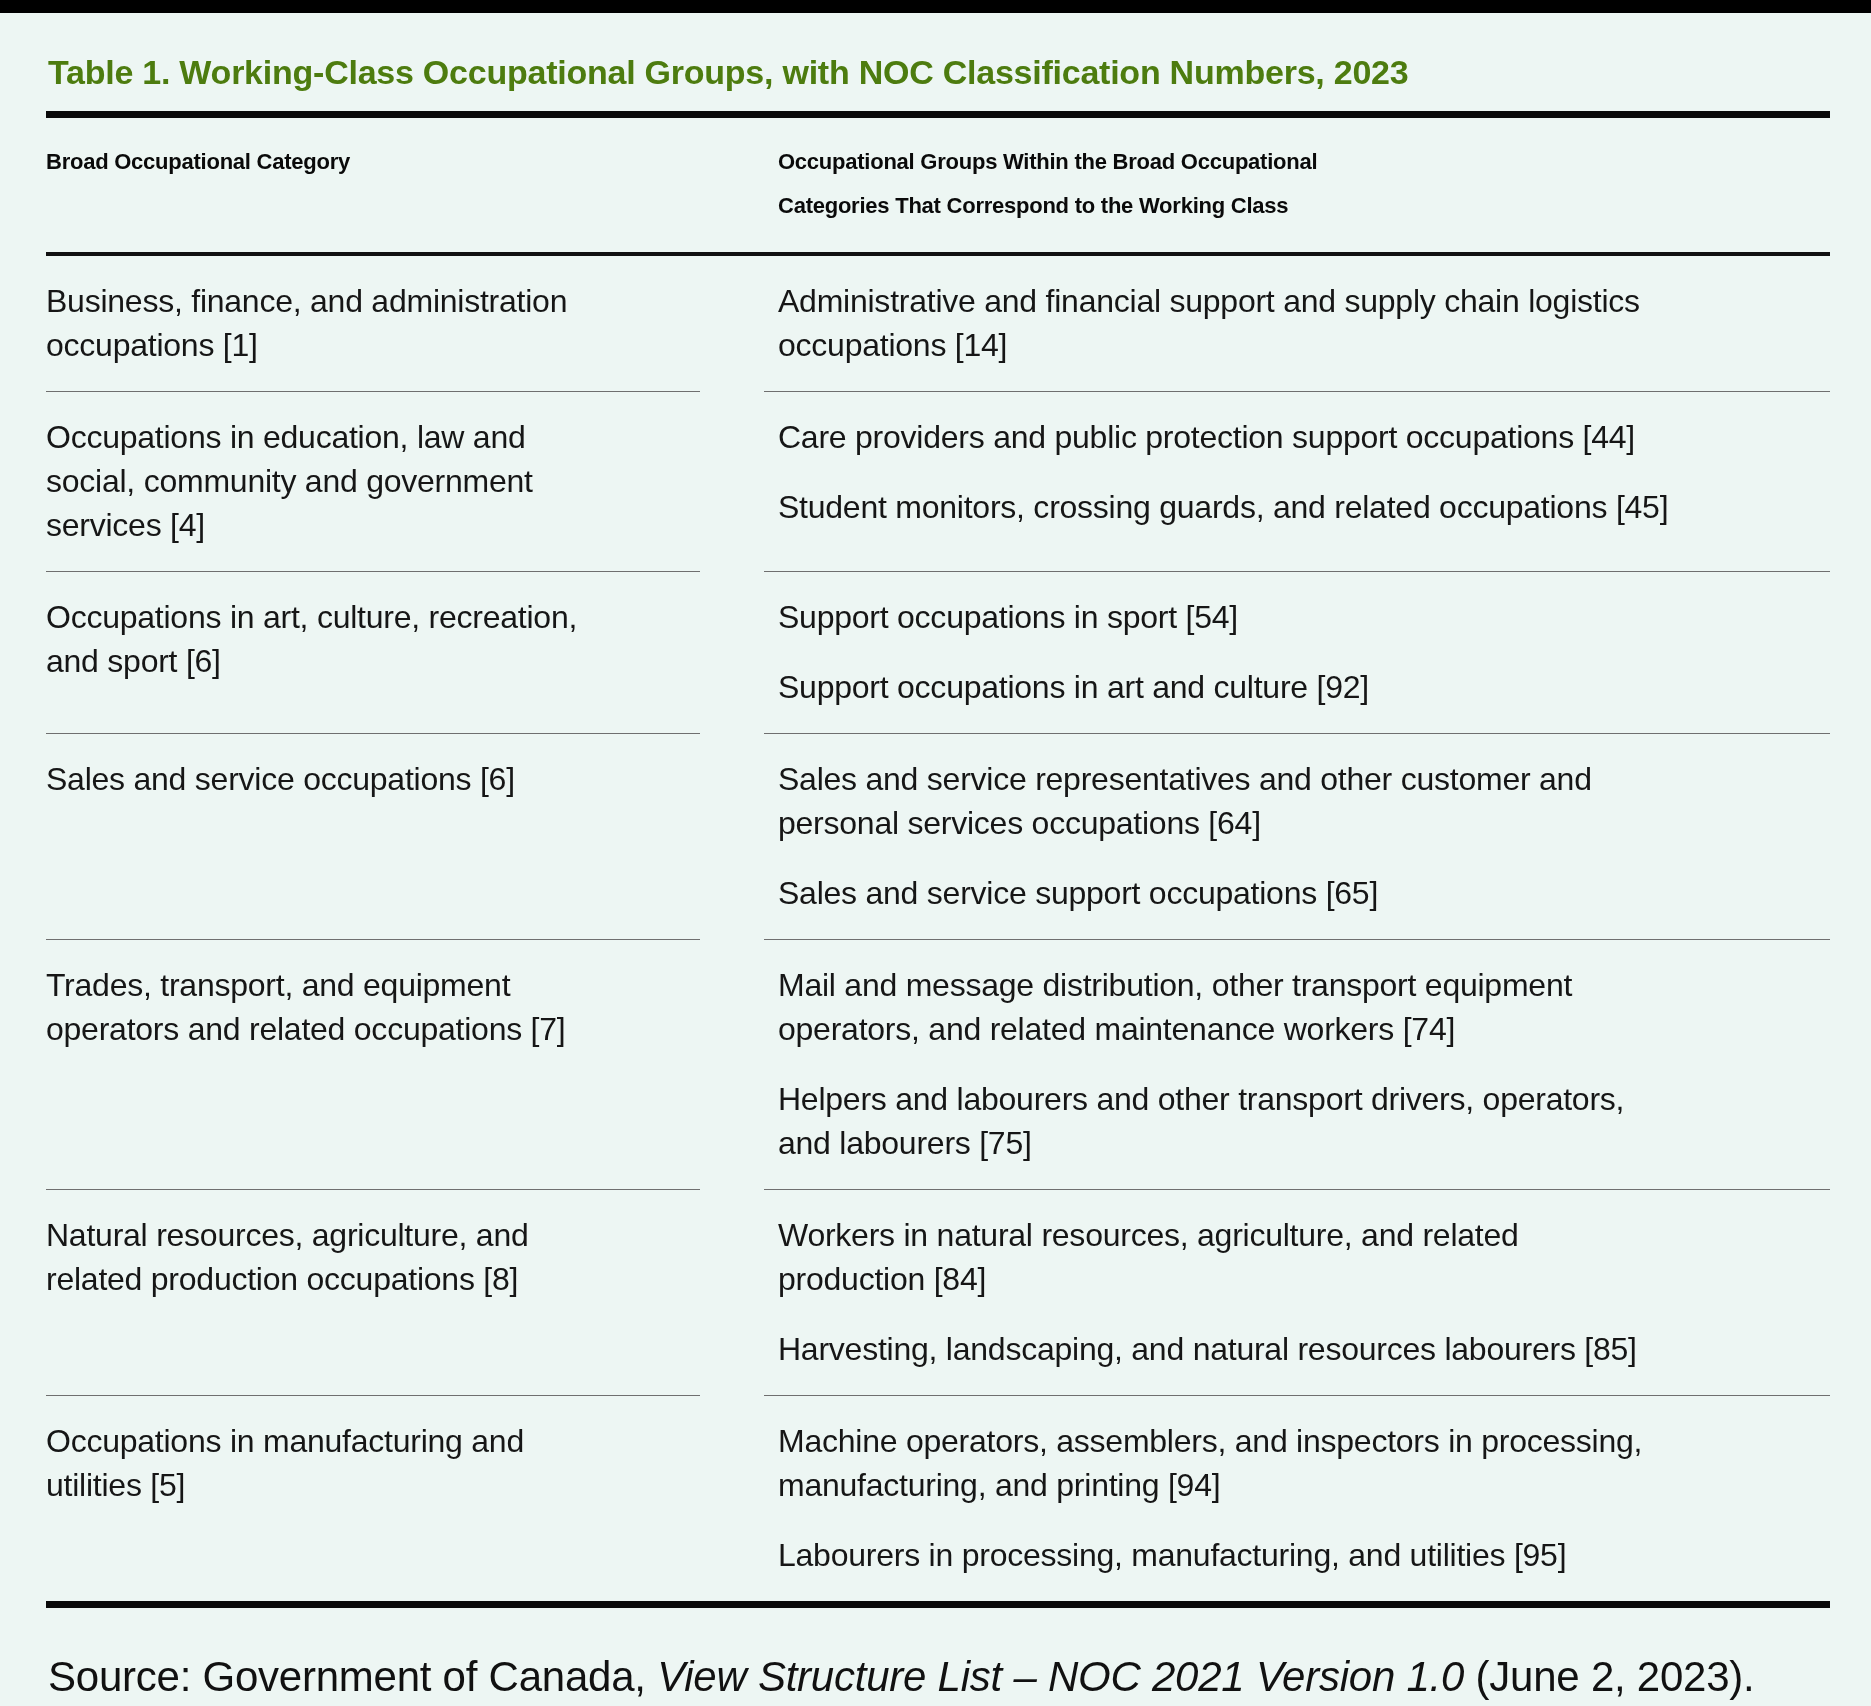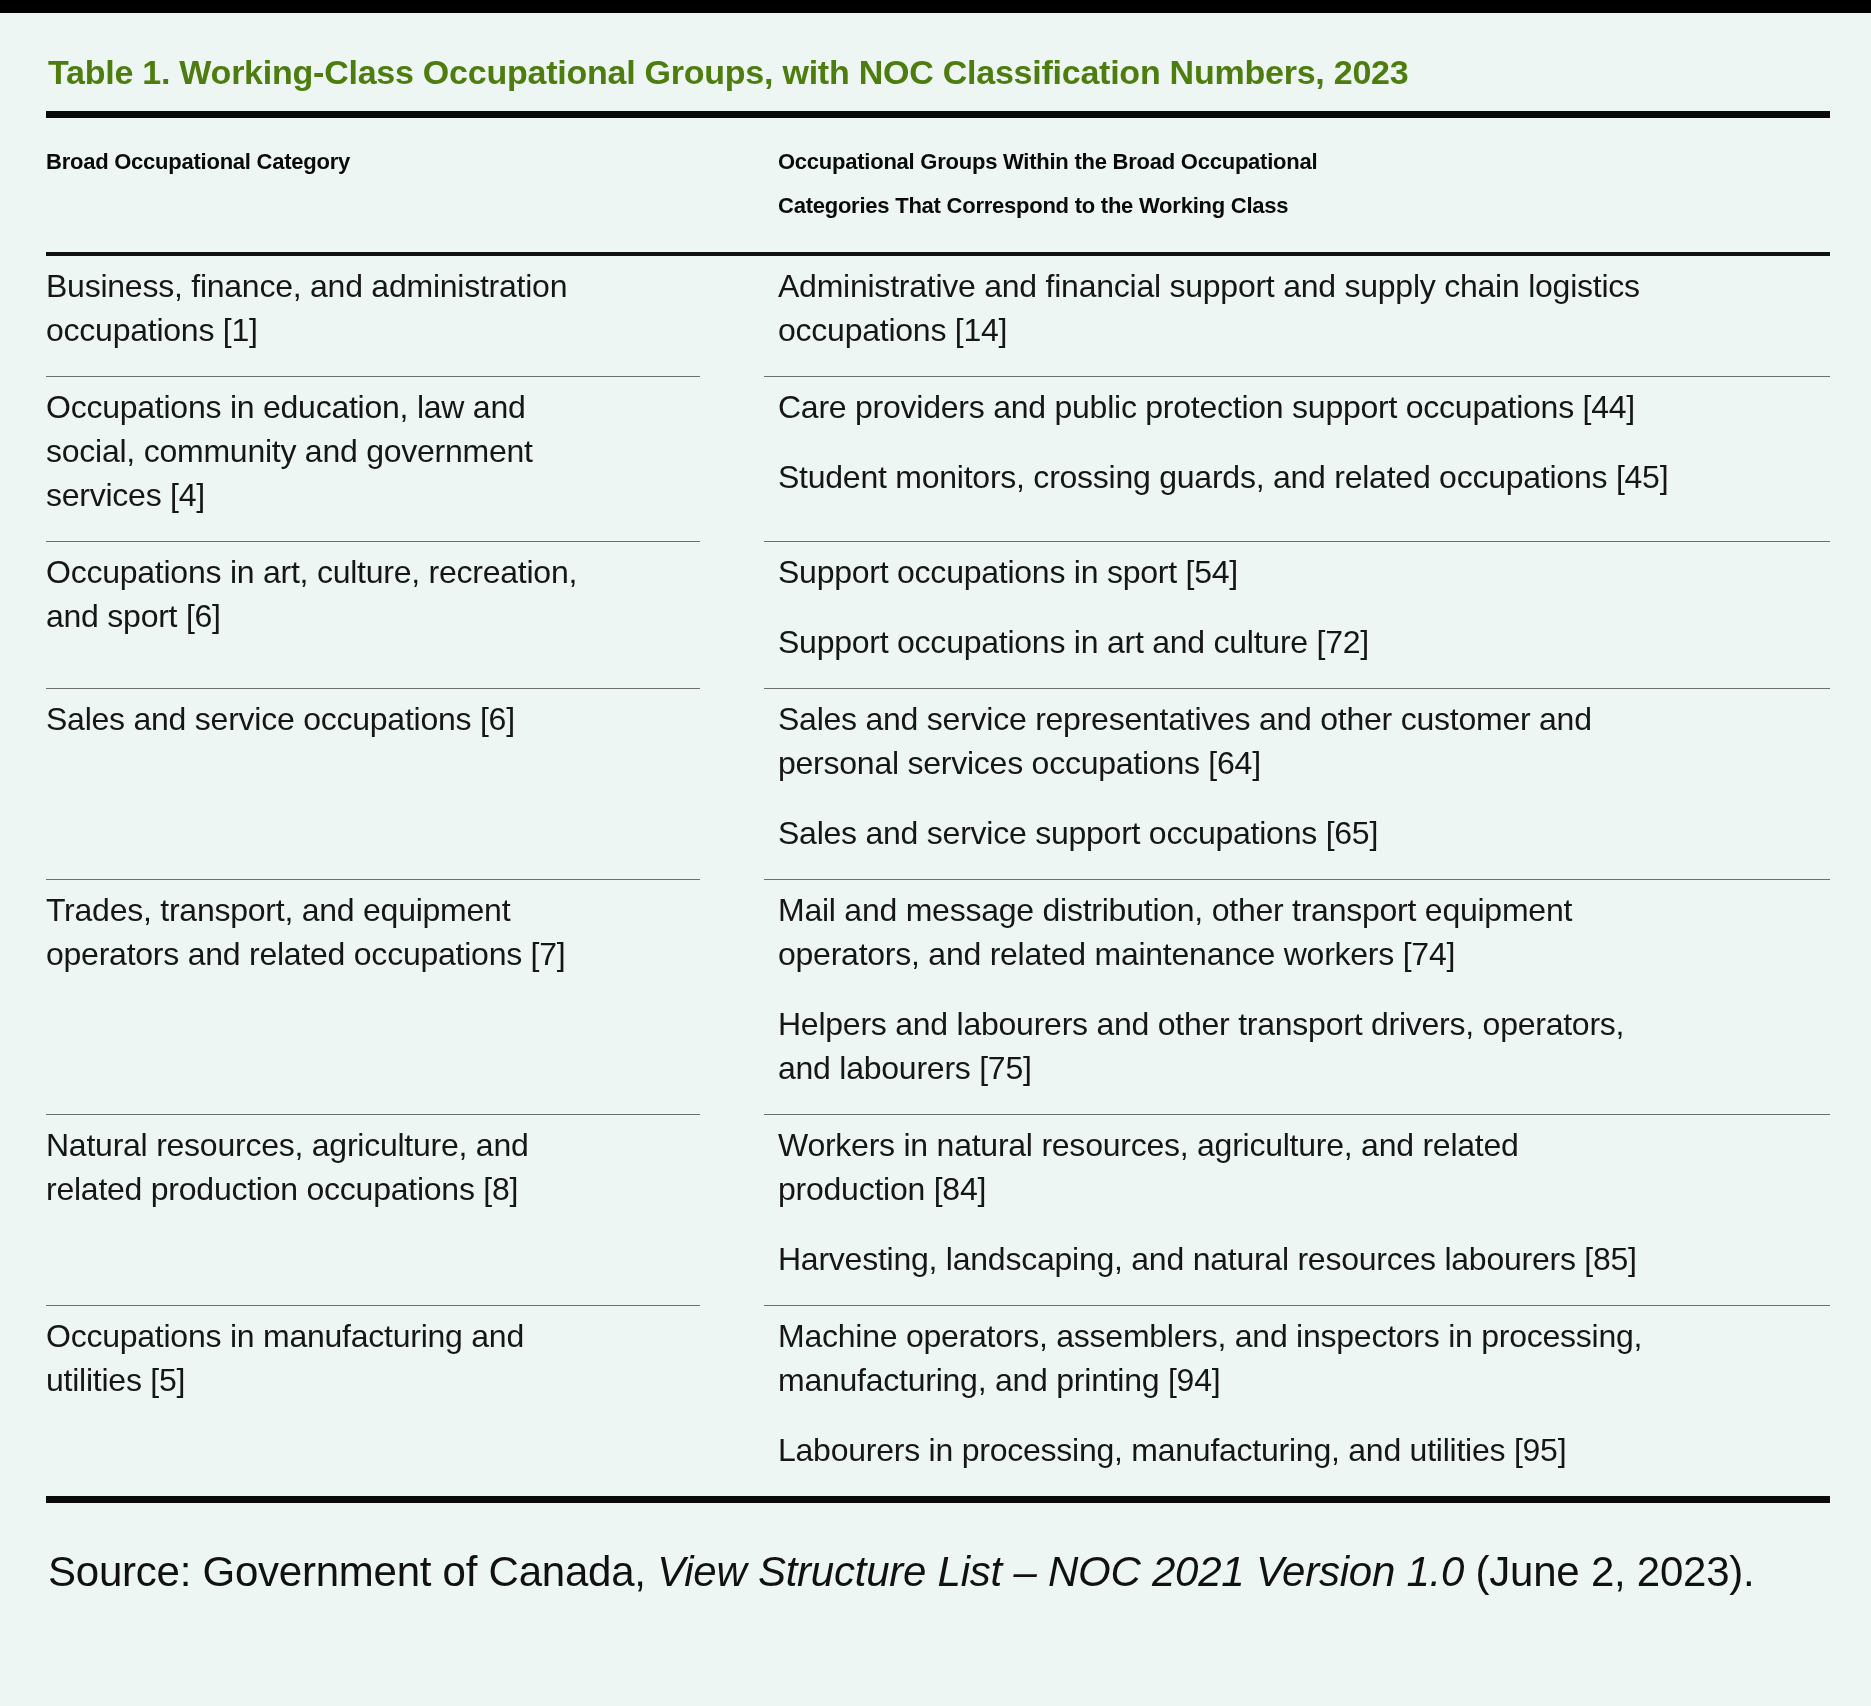--- a/index.html
+++ b/index.html
@@ -43,21 +43,21 @@
     height: 4px;
     background: #111111;
     border: none;
     margin: 0;
   }
   .t-row {
     display: grid;
     grid-template-columns: 654px 64px 1066px;
   }
   .t-row .c1, .t-row .c2 { 
-    padding-top: 8px;
+    padding-top: 23px;
     padding-bottom: 24px;
   }
   .t-row .c2 { padding-left: 14px; }
   .header-row .c1, .header-row .c2 {
     font-weight: bold;
     font-size: 22px;
     line-height: 44px;
     color: #0a0a0a;
     padding-top: 22px;
     padding-bottom: 24px;
@@ -132,21 +132,21 @@
         <p class="para">Student monitors, crossing guards, and related occupations [45]</p>
       </div>
     </div>
 
     <div class="t-row body-row">
       <div class="c1 cell-text">Occupations in art, culture, recreation,
 and sport [6]</div>
       <div></div>
       <div class="c2">
         <p class="para">Support occupations in sport [54]</p>
-        <p class="para">Support occupations in art and culture [72]</p>
+        <p class="para">Support occupations in art and culture [92]</p>
       </div>
     </div>
 
     <div class="t-row body-row">
       <div class="c1 cell-text">Sales and service occupations [6]</div>
       <div></div>
       <div class="c2">
         <p class="para">Sales and service representatives and other customer and
 personal services occupations [64]</p>
         <p class="para">Sales and service support occupations [65]</p>

